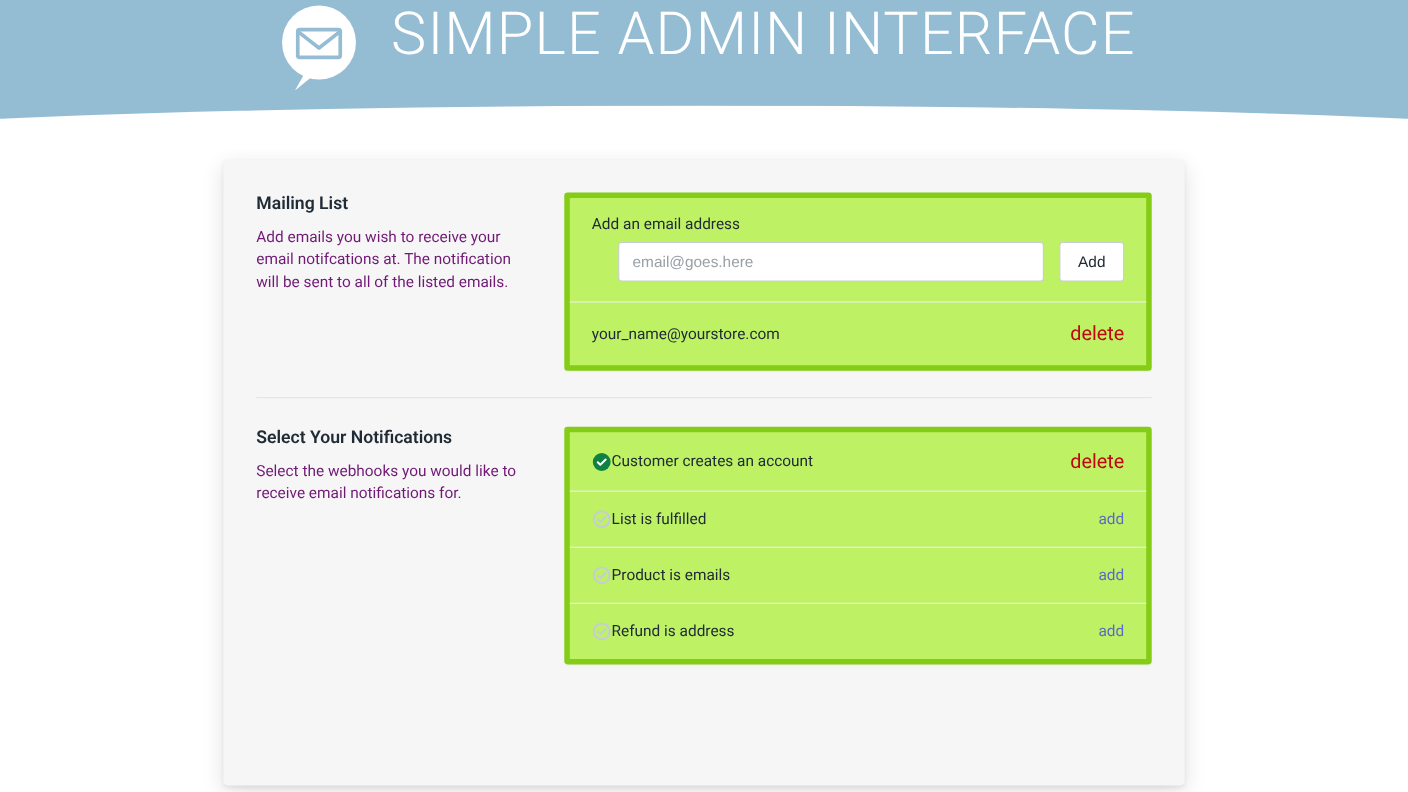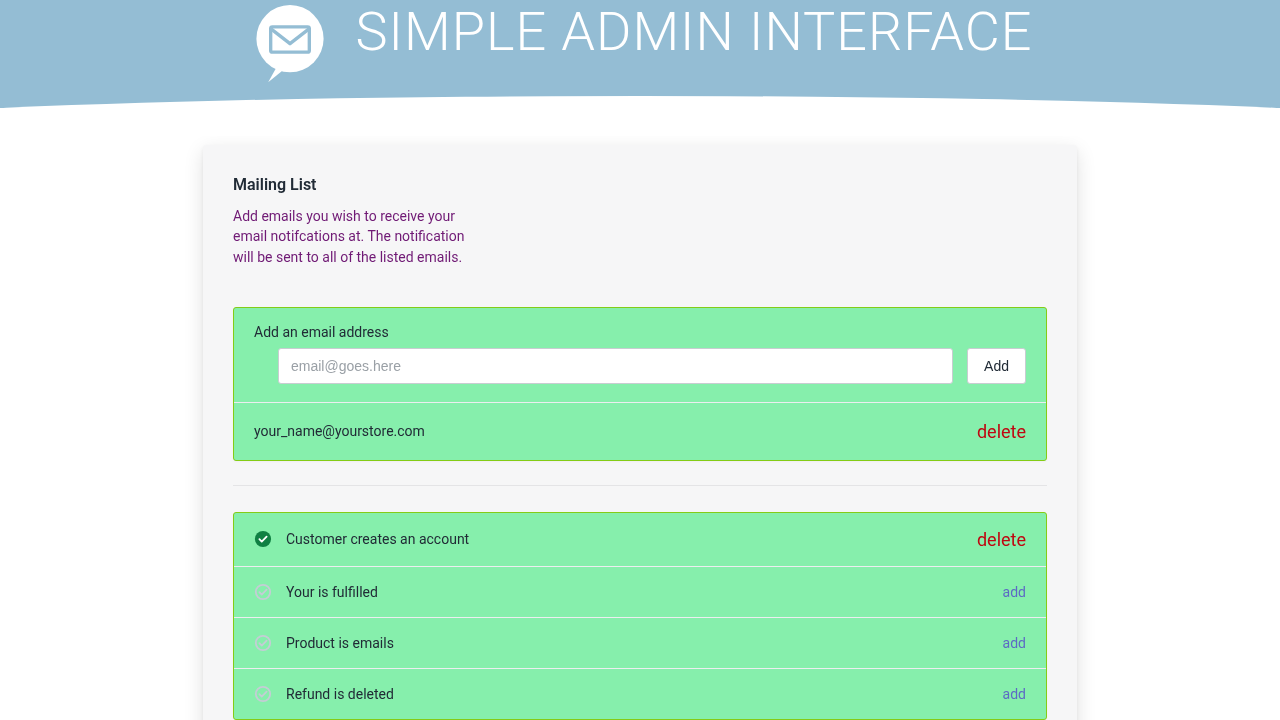--- a/index.html
+++ b/index.html
@@ -48,21 +48,20 @@
     width: 874px;
     margin: 10px auto 0;
     background: #f6f6f7;
     border-radius: 4px;
     box-shadow: 0 6px 20px rgba(0,0,0,0.12), 0 2px 4px rgba(0,0,0,0.06);
     padding: 30px 30px 110px;
   }
   .section {
     display: flex;
     gap: 40px;
-    flex-direction: column;
   }
   .section + .section {
     border-top: 1px solid #e4e4e6;
     margin-top: 24px;
     padding-top: 26px;
   }
   .section-left {
     width: 240px;
     flex-shrink: 0;
   }
@@ -74,22 +73,22 @@
   }
   .section-desc {
     font-size: 14px;
     color: #701a75;
     line-height: 1.45;
   }
   .section-right {
     flex: 1;
   }
   .card {
-    background: #86efac;
-    border: 1px solid #84cc16;
+    background: #bef264;
+    border: 5px solid #84cc16;
     border-radius: 3px;
     box-shadow: 0 1px 2px rgba(0,0,0,0.03);
   }
   .card-top {
     padding: 16px 20px 18px;
     border-bottom: 1px solid #eceef0;
   }
   .field-label {
     font-size: 14px;
     color: #212b36;
@@ -139,21 +138,20 @@
   .action-add {
     color: #5c6ac4;
     font-size: 14px;
     cursor: pointer;
   }
   .notif-row {
     display: flex;
     align-items: center;
     padding: 16px 20px;
     border-bottom: 1px solid #eceef0;
-    gap: 14px;
     font-size: 14px;
     color: #212b36;
   }
   .notif-row:last-child { border-bottom: none; }
   .notif-label { flex: 1; }
   .status-icon {
     width: 18px;
     height: 18px;
     display: inline-flex;
     align-items: center;
@@ -194,20 +192,24 @@
         </div>
         <div class="email-row">
           <span class="email-addr">your_name@yourstore.com</span>
           <span class="action-delete">delete</span>
         </div>
       </div>
     </div>
   </div>
 
   <div class="section">
+    <div class="section-left">
+      <h2 class="section-title">Select Your Notifications</h2>
+      <p class="section-desc">Select the webhooks you would like to receive email notifications for.</p>
+    </div>
     <div class="section-right">
       <div class="card">
 
         <div class="notif-row">
           <span class="status-icon">
             <svg viewBox="0 0 20 20">
                 <circle cx="10" cy="10" r="9" fill="#108043"></circle>
                 <path d="M6 10.2 L8.6 12.8 L14 7.4" stroke="#ffffff" stroke-width="2" fill="none" stroke-linecap="round" stroke-linejoin="round"></path>
               </svg>
           </span>
@@ -215,21 +217,21 @@
           <span class="action-delete">delete</span>
         </div>
 
         <div class="notif-row">
           <span class="status-icon">
             <svg viewBox="0 0 20 20">
                 <circle cx="10" cy="10" r="8" fill="none" stroke="#c4cdd5" stroke-width="2"></circle>
                 <path d="M6 10.2 L8.6 12.8 L14 7.4" stroke="#c4cdd5" stroke-width="2" fill="none" stroke-linecap="round" stroke-linejoin="round"></path>
               </svg>
           </span>
-          <span class="notif-label">Your is fulfilled</span>
+          <span class="notif-label">List is fulfilled</span>
           <span class="action-add">add</span>
         </div>
 
         <div class="notif-row">
           <span class="status-icon">
             <svg viewBox="0 0 20 20">
                 <circle cx="10" cy="10" r="8" fill="none" stroke="#c4cdd5" stroke-width="2"></circle>
                 <path d="M6 10.2 L8.6 12.8 L14 7.4" stroke="#c4cdd5" stroke-width="2" fill="none" stroke-linecap="round" stroke-linejoin="round"></path>
               </svg>
           </span>
@@ -237,21 +239,21 @@
           <span class="action-add">add</span>
         </div>
 
         <div class="notif-row">
           <span class="status-icon">
             <svg viewBox="0 0 20 20">
                 <circle cx="10" cy="10" r="8" fill="none" stroke="#c4cdd5" stroke-width="2"></circle>
                 <path d="M6 10.2 L8.6 12.8 L14 7.4" stroke="#c4cdd5" stroke-width="2" fill="none" stroke-linecap="round" stroke-linejoin="round"></path>
               </svg>
           </span>
-          <span class="notif-label">Refund is deleted</span>
+          <span class="notif-label">Refund is address</span>
           <span class="action-add">add</span>
         </div>
 
       </div>
     </div>
   </div>
 
 </div>
 
 </body></html>

